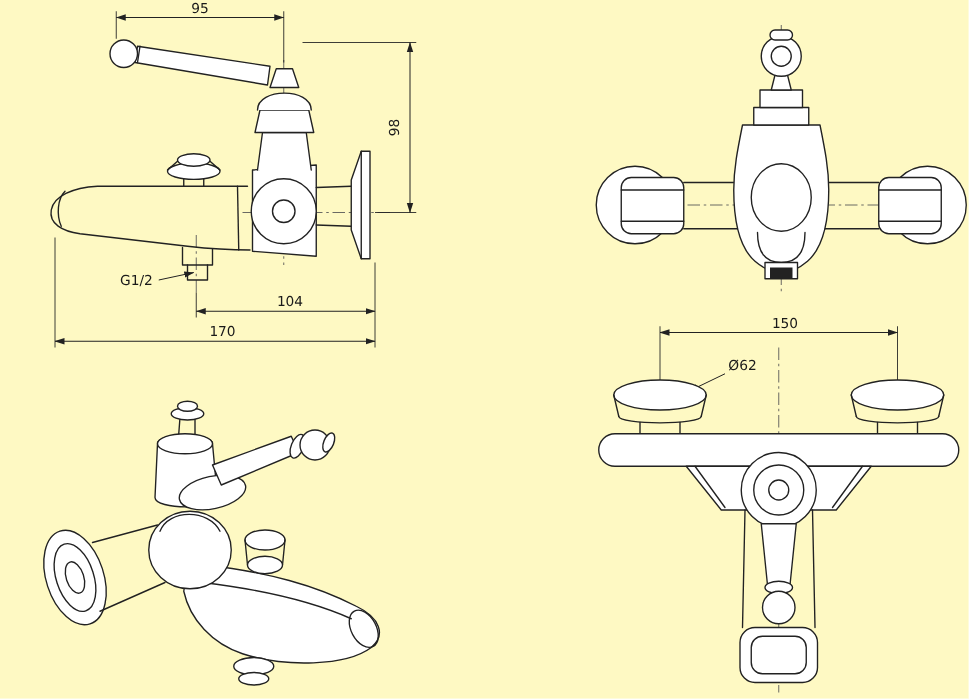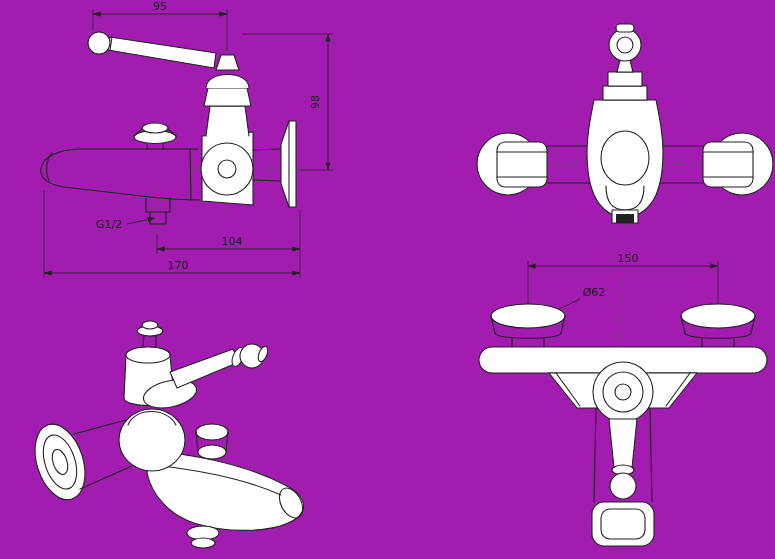--- a/index.html
+++ b/index.html
@@ -1,16 +1,16 @@
 <!DOCTYPE html>
 <html><head>
 <meta charset="utf-8">
 <style>
   html,body{margin:0;padding:0;background:#ffffff;}
-  .stage{position:relative;width:775px;height:559px;background:#a21caf;overflow:hidden;
+  .stage{position:relative;width:775px;height:559px;background:#fef9c3;overflow:hidden;
          font-family:"DejaVu Sans", sans-serif;}
   svg{display:block}
   .ln{stroke:#222;stroke-width:1.1;fill:none;stroke-linecap:round;stroke-linejoin:round;}
   .fw{fill:#ffffff;}
   .cl{stroke:#555;stroke-width:.7;fill:none;stroke-dasharray:10 3 2 3;}
   .dim-line{stroke:#222;stroke-width:.8;fill:none;}
   .ext{stroke:#222;stroke-width:.7;fill:none;}
   .dim-text{font:11px "DejaVu Sans", sans-serif;fill:#1a1a1a;stroke:none;text-anchor:middle;}
   .dim-text-left{font:11px "DejaVu Sans", sans-serif;fill:#1a1a1a;stroke:none;text-anchor:start;}
 </style>

